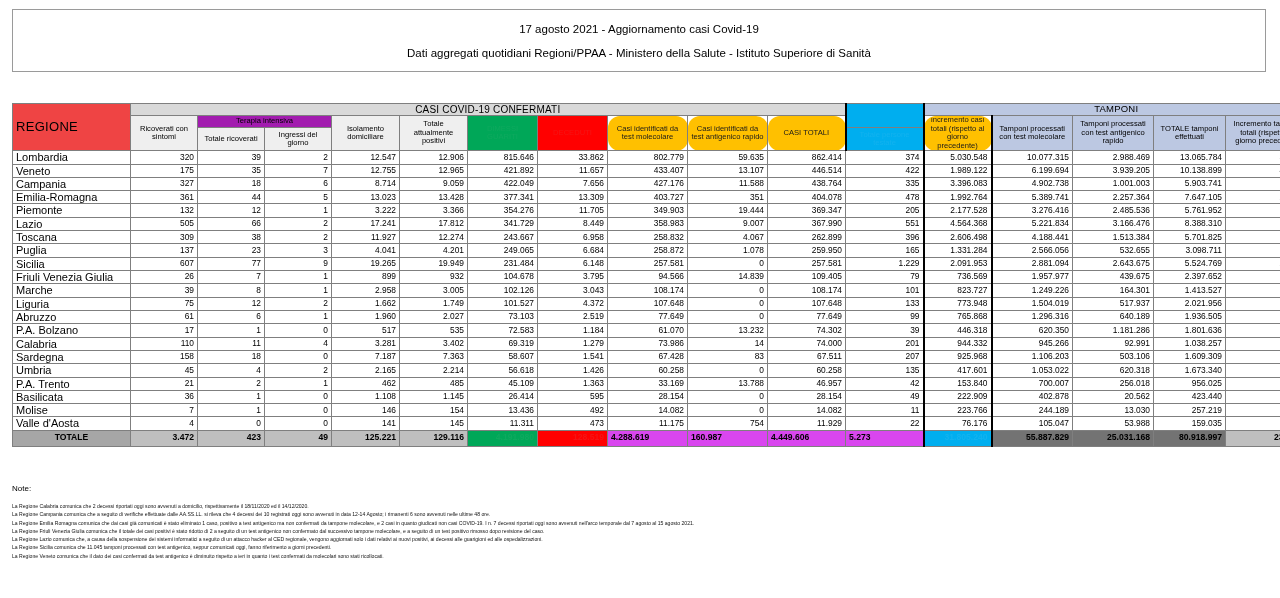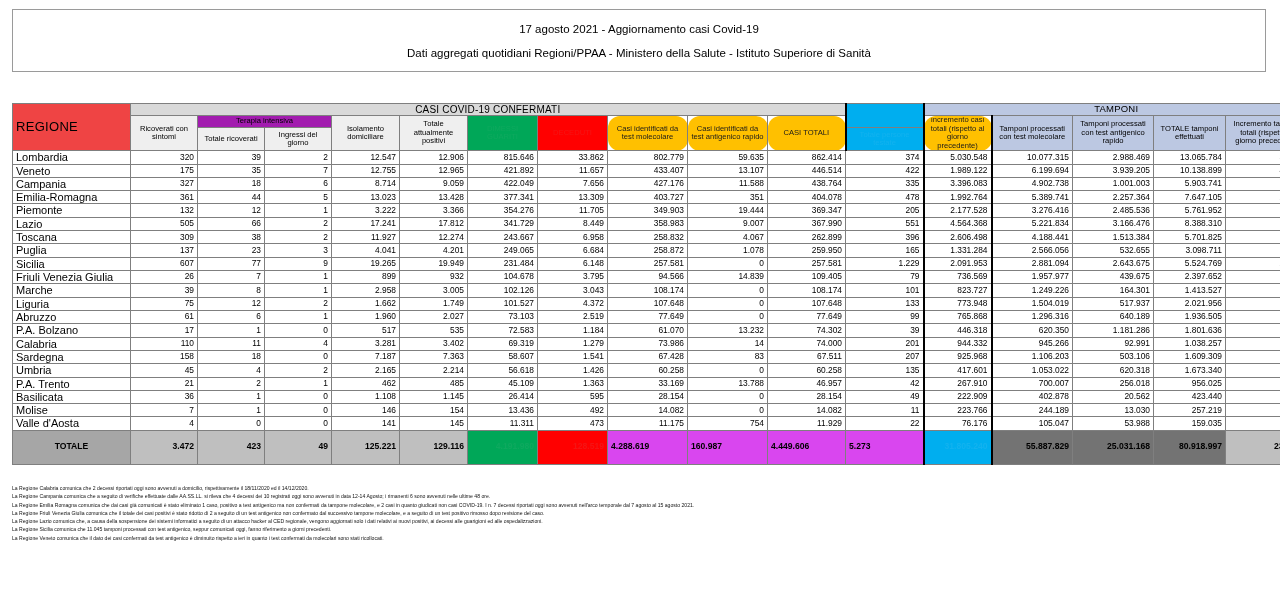--- a/index.html
+++ b/index.html
@@ -90,21 +90,21 @@
   }
   .num {
     text-align: right;
     background: #ffffff;
     font-size: 8.4px;
     padding-right: 4px;
   }
   tr.datarow td { height: 12.4px; }
 
   
-  tr.total td { height: 34px; font-weight: bold; font-size: 8.6px; }
+  tr.total td { height: 16px; font-weight: bold; font-size: 8.6px; }
   .tot-reg  { background: #a6a6a6; text-align: center; }
   .tot-gray { background: #bfbfbf; text-align: right; padding-right: 4px; }
   .tot-green{ background: #00a758; color: #0ea95f; text-align: right; padding-right: 4px; }
   .tot-red  { background: #ff0000; color: #f51414; text-align: right; padding-right: 4px; }
   .tot-amber{ background: #d946ef; color: #000; text-align: left; padding-right: 4px; }
   .tot-cyan { background: #00aeef; color: #12b2ef; text-align: right; padding-right: 4px; }
   .tot-blue { background: #737373; color: #000; text-align: right; padding-right: 4px; }
 
   
   .sep-left  { border-left: 2px solid #000 !important; }
@@ -508,21 +508,21 @@
             <td class="num">2</td>
             <td class="num">1</td>
             <td class="num">462</td>
             <td class="num">485</td>
             <td class="num">45.109</td>
             <td class="num">1.363</td>
             <td class="num">33.169</td>
             <td class="num">13.788</td>
             <td class="num">46.957</td>
             <td class="num sep-right">42</td>
-            <td class="num sep-left sep-right">267.910</td>
+            <td class="num sep-left sep-right">153.840</td>
             <td class="num">700.007</td>
             <td class="num">256.018</td>
             <td class="num">956.025</td>
             <td class="num">3.060</td>
           </tr>
           <tr class="datarow">
             <td class="rg">Basilicata</td>
             <td class="num">36</td>
             <td class="num">1</td>
             <td class="num">0</td>
@@ -597,20 +597,21 @@
             <td class="tot-blue">55.887.829</td>
             <td class="tot-blue">25.031.168</td>
             <td class="tot-blue">80.918.997</td>
             <td class="tot-gray">238.073</td>
           </tr>
         </tfoot>
 </table>
 </div>
 
 <div class="notes">
+  <div class="notes-title">Note:</div>
   <div id="notes-list">
         <div class="note-line">La Regione Calabria comunica che 2 decessi riportati oggi sono avvenuti a domicilio, rispettivamente il 18/11/2020 ed il 14/12/2020.</div>
         <div class="note-line">La Regione Campania comunica che a seguito di verifiche effettuate dalle AA.SS.LL. si rileva che 4 decessi dei 10 registrati oggi sono avvenuti in data 12-14 Agosto; i rimanenti 6 sono avvenuti nelle ultime 48 ore.</div>
         <div class="note-line">La Regione Emilia Romagna comunica che dai casi già comunicati è stato eliminato 1 caso, positivo a test antigenico ma non confermati da tampone molecolare, e 2 casi in quanto giudicati non casi COVID-19. I n. 7 decessi riportati oggi sono avvenuti nell'arco temporale  dal 7 agosto al 15 agosto 2021.</div>
         <div class="note-line">La Regione Friuli Venezia Giulia comunica che il totale dei casi positivi è stato ridotto di 2 a seguito di un test antigenico non confermato dal successivo tampone molecolare, e a seguito di un test positivo rimosso dopo revisione del caso.</div>
         <div class="note-line">La Regione Lazio comunica che, a causa della sospensione dei sistemi informatici a seguito di un attacco hacker al CED regionale, vengono aggiornati solo i dati relativi ai nuovi positivi, ai decessi alle guarigioni ed  alle ospedalizzazioni.</div>
         <div class="note-line">La Regione Sicilia comunica che 11.045 tamponi processati con test antigenico, seppur comunicati oggi, fanno riferimento a giorni precedenti.</div>
         <div class="note-line">La Regione Veneto comunica che il dato dei casi confermati da test antigenico è diminuito rispetto a ieri in quanto i test confermati da molecolari sono stati ricollocati.</div>
       </div>
 </div>

